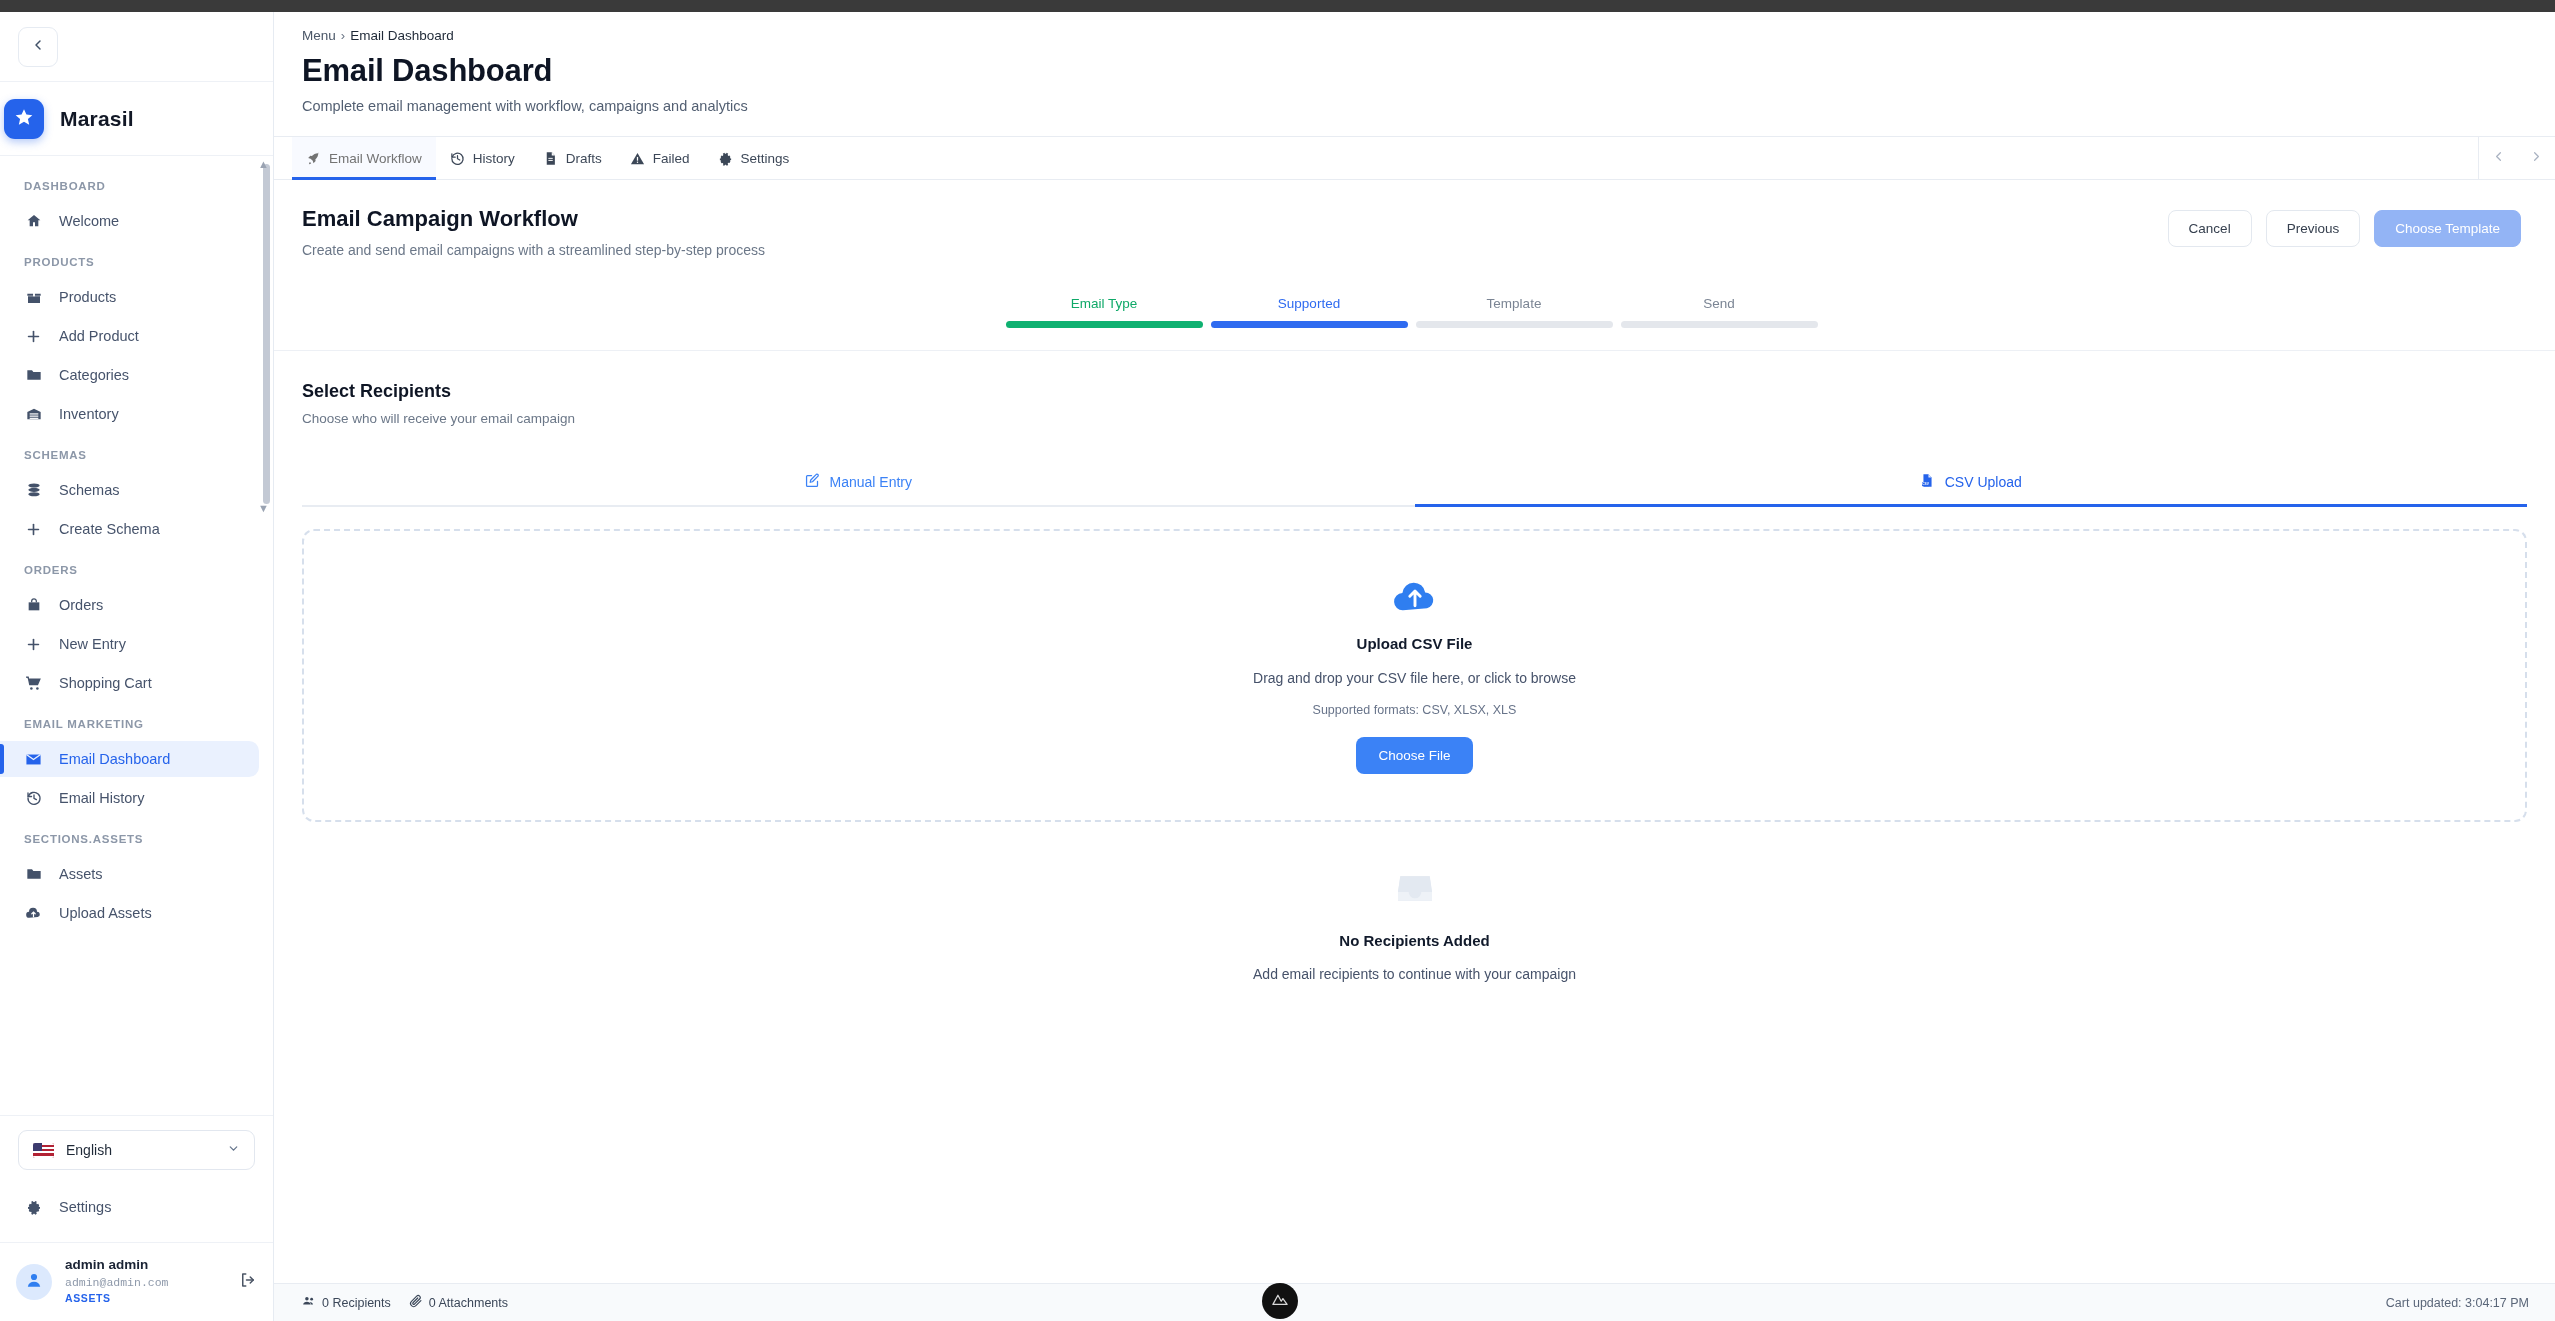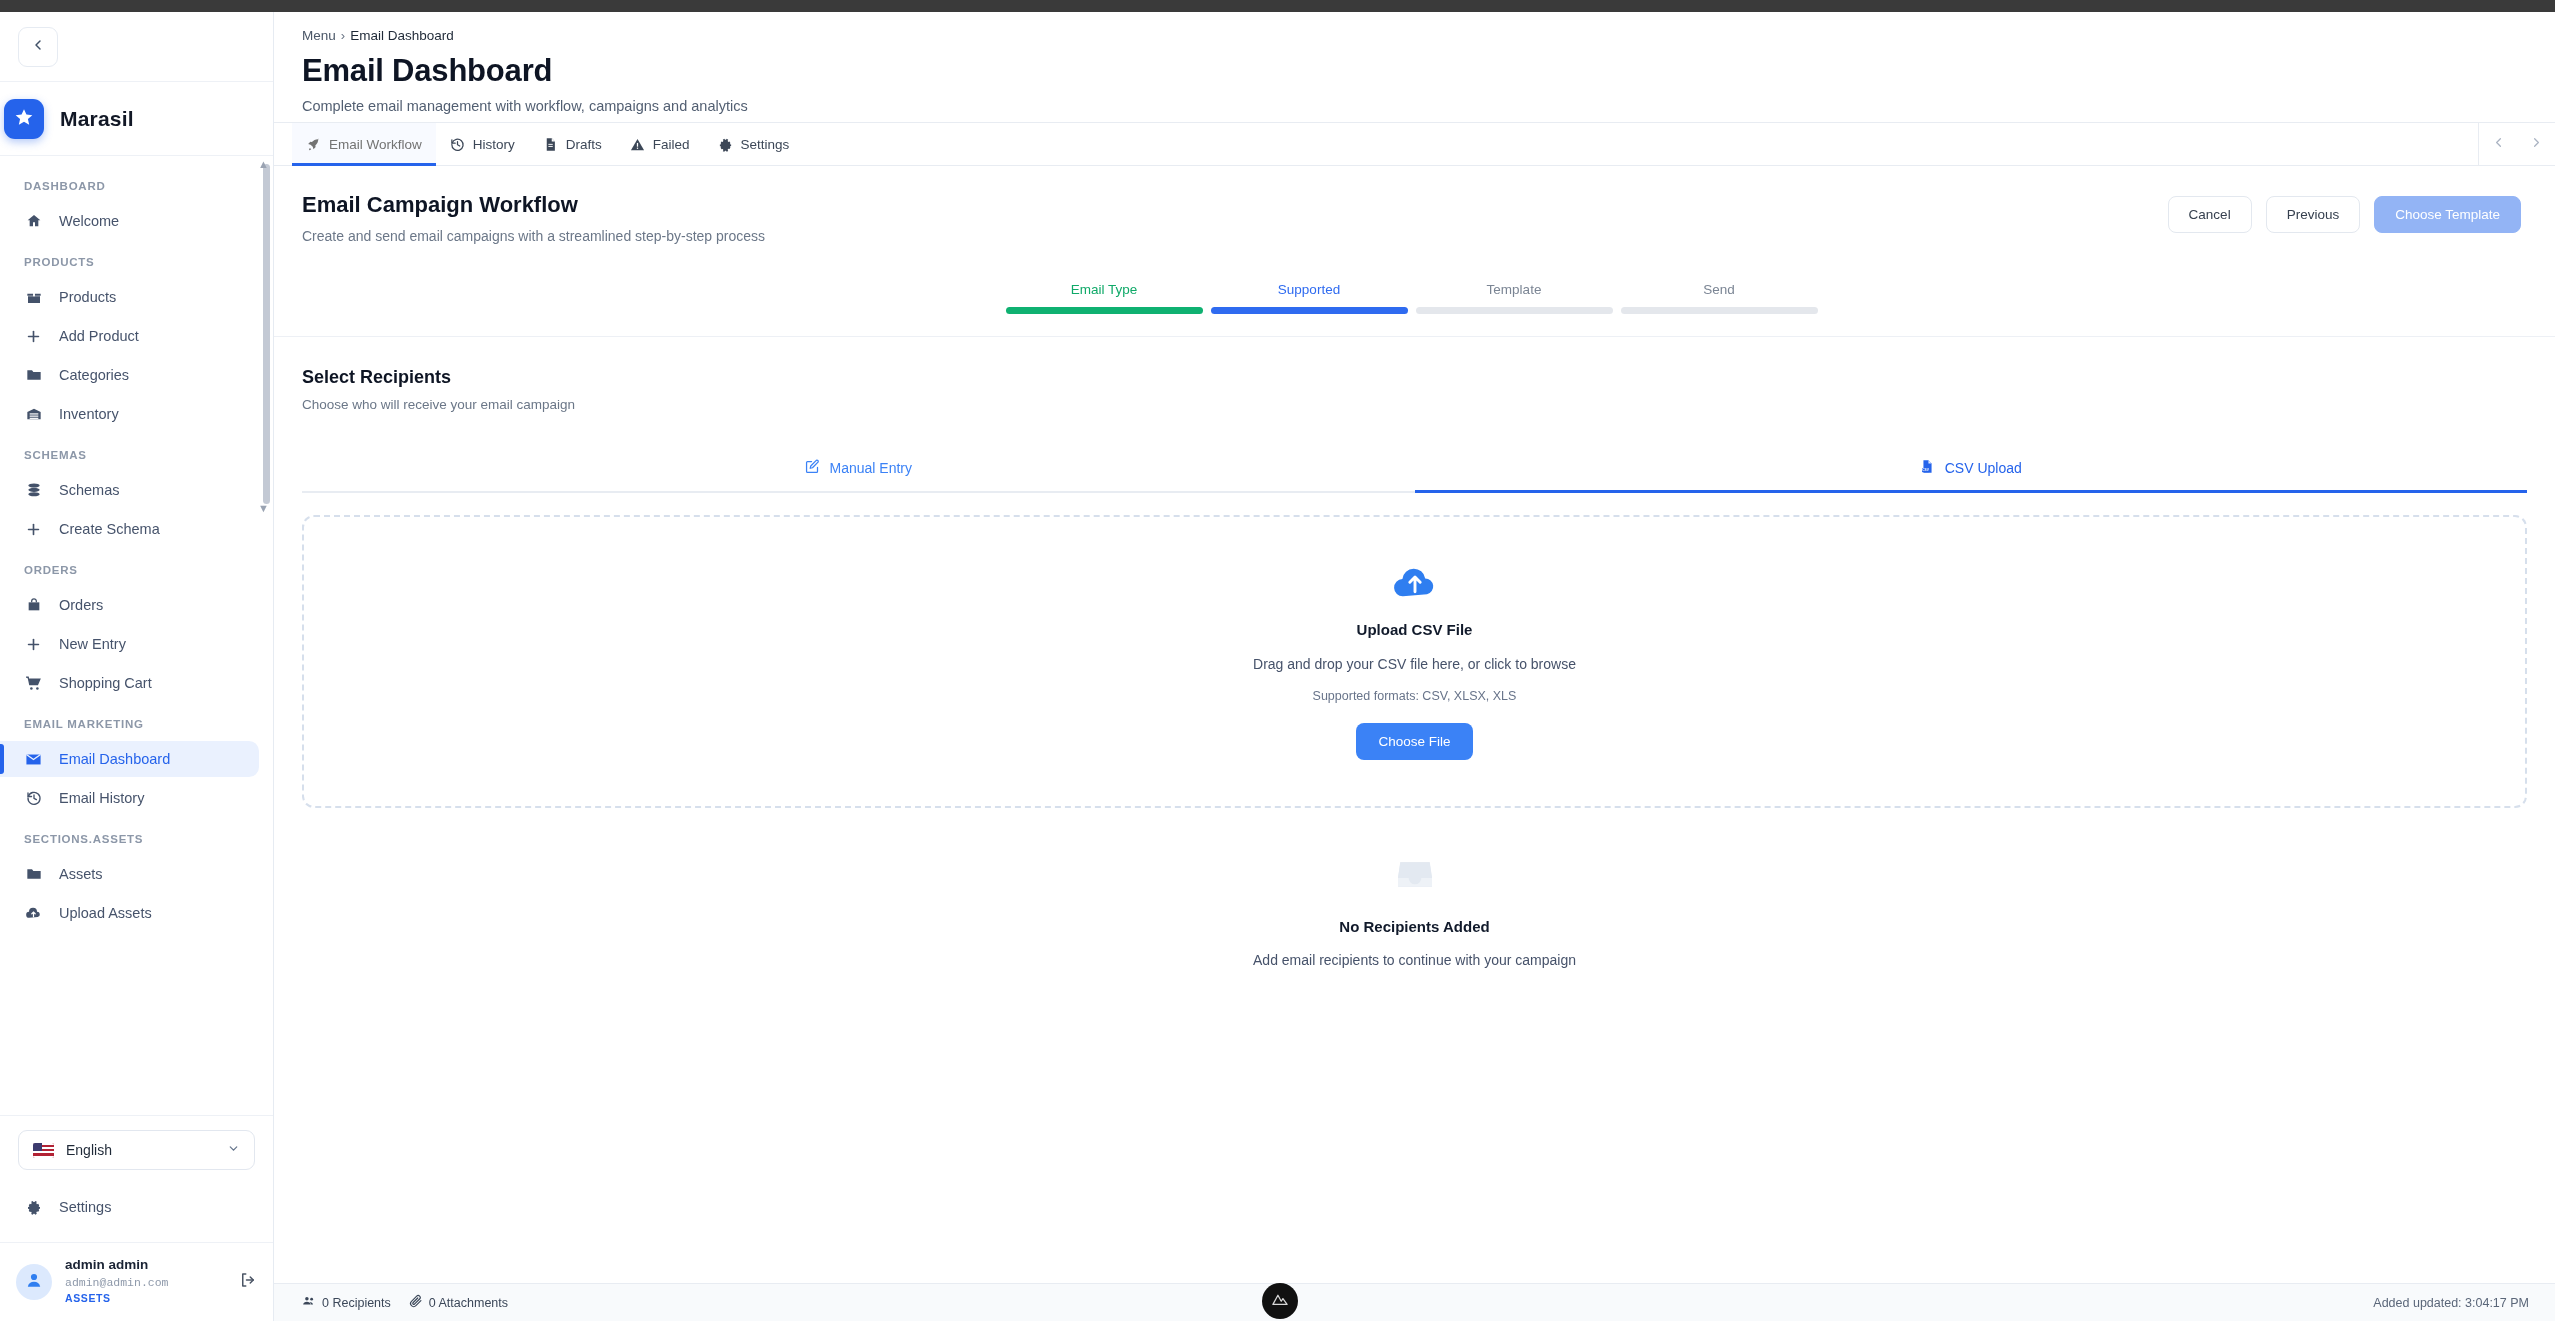--- a/index.html
+++ b/index.html
@@ -78,21 +78,21 @@
   .logout-btn { margin-left: auto; color: #4b5565; cursor: pointer; display: flex; }
 
   
   .main { flex: 1 1 auto; display: flex; flex-direction: column; min-width: 0; background: #fff; }
 
   .page-head { padding: 16px 0 0 28px; }
   .crumb { display: flex; align-items: center; gap: 5px; font-size: 13.5px; color: #4b5768; }
   .crumb .sep { color: #6b7686; font-size: 13px; }
   .crumb .cur { color: #1f2937; }
   .page-title { font-size: 31px; font-weight: 700; color: #0e1524; margin-top: 10px; letter-spacing: -.2px; }
-  .page-sub { font-size: 14.5px; color: #525f72; margin-top: 9px; margin-bottom: 8px; }
+  .page-sub { font-size: 14.5px; color: #525f72; margin-top: 9px; margin-bottom: 22px; }
 
   .tabbar { display: flex; align-items: stretch; border-top: 1px solid #e8ecf2;
     border-bottom: 1px solid #e8ecf2; background: #fff; height: 44px; }
   .tabs { display: flex; align-items: stretch; padding-left: 18px; }
   .tab { display: flex; align-items: center; gap: 8px; padding: 0 14px; font-size: 13.5px;
     color: #3c4757; cursor: pointer; position: relative; }
   .tab.active { color: #737373; background: #f8faff; }
   .tab.active::after { content:""; position:absolute; left:0; right:0; bottom:-1px; height:3px; background:#2563eb; }
   .tab .ic { display: flex; align-items: center; }
   .tab-nav { margin-left: auto; display: flex; align-items: center; border-left: 1px solid #e8ecf2; }
@@ -561,21 +561,21 @@
                 </svg></span>
             <span>0 Recipients</span>
           </div>
           <div class="st-item">
             <span><svg width="14" height="14" viewBox="0 0 24 24" fill="none" stroke="currentColor" stroke-width="2" stroke-linecap="round" stroke-linejoin="round">
                   <path d="M20.4 11.4l-8.6 8.6a5.3 5.3 0 01-7.5-7.5l8.9-8.9a3.5 3.5 0 015 5L9.3 17.5a1.8 1.8 0 01-2.5-2.5l8.2-8.2"></path>
                 </svg></span>
             <span>0 Attachments</span>
           </div>
         </div>
-        <div class="st-right">Added updated: 3:04:17 PM</div>
+        <div class="st-right">Cart updated: 3:04:17 PM</div>
       </div>
 
     </main>
   </div>
 
   <div class="floating-badge">
     <span>
       <svg width="20" height="20" viewBox="0 0 24 24" fill="none" stroke="#d8d8d8" stroke-width="1.5" stroke-linejoin="round">
           <path d="M3.5 18.5L9.5 7.5l4 7.2 2-3.2 5 7z"></path>
         </svg>

